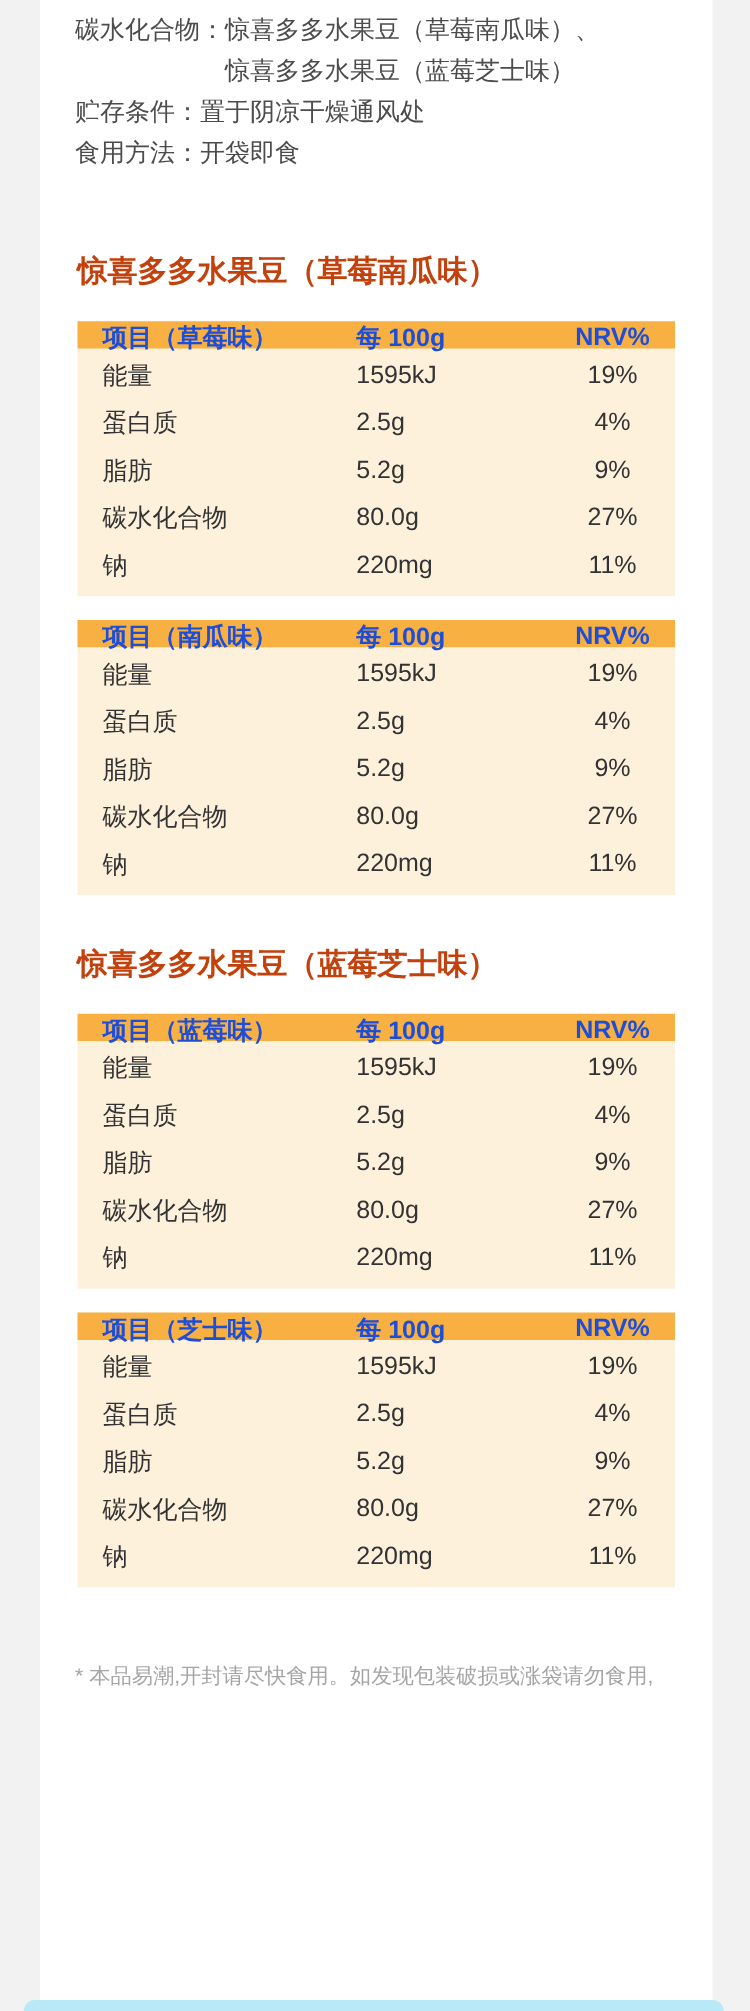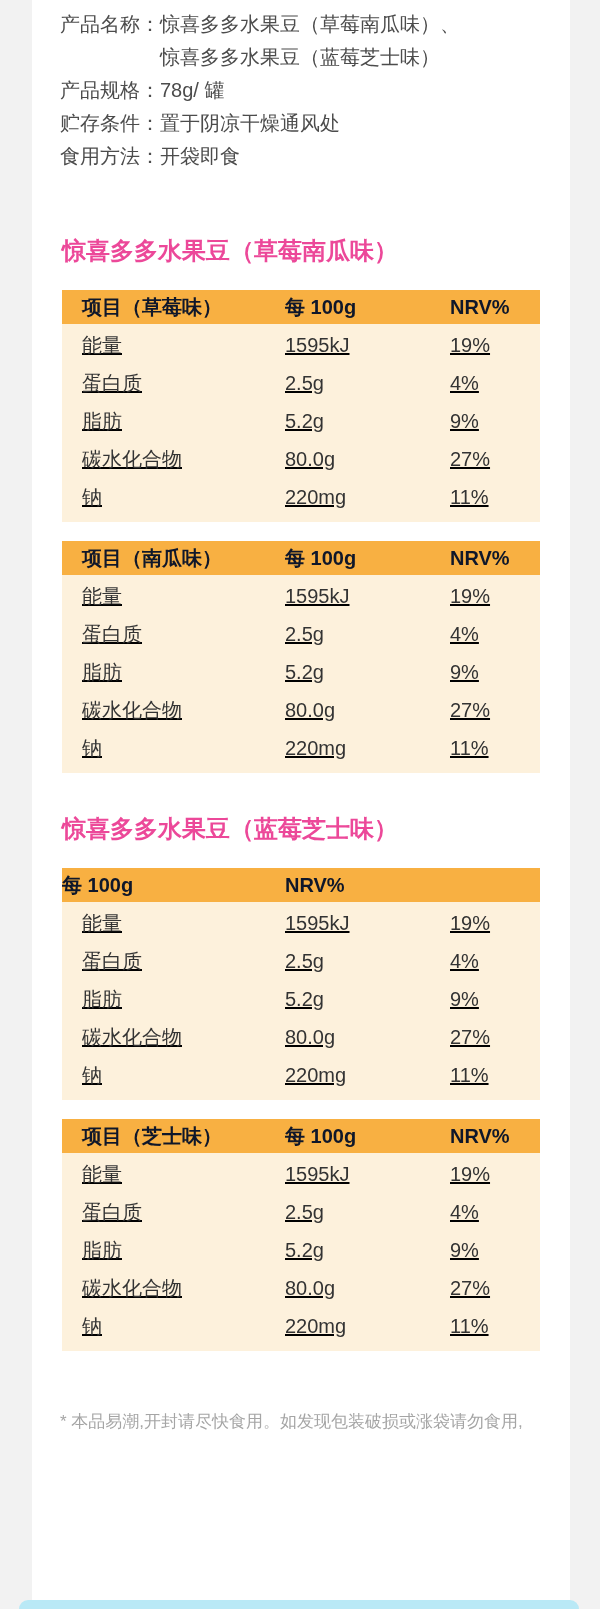--- a/index.html
+++ b/index.html
@@ -8,47 +8,46 @@
     background:#f2f2f2;
     font-family:"Liberation Sans",sans-serif;
   }
   .card{position:absolute;left:32px;top:0;width:538px;height:1609px;background:#ffffff;}
   
   .info{padding:8px 0 0 28px;font-size:20px;color:#4c4c4c;}
   .iline{line-height:33px;white-space:nowrap;}
   .nameval{display:inline-block;vertical-align:top;}
   .nline{display:block;line-height:33px;}
   
-  .section-title{margin:62px 0 0 30px;font-size:24px;line-height:32px;font-weight:700;color:#ec4899;}
+  .section-title{margin:62px 0 0 30px;font-size:24px;line-height:32px;font-weight:700;color:#c2410c;}
   .section-title.second{margin-top:40px;}
   
   .ntable{margin:23px 30px 0 30px;}
   .ntable.sibling{margin-top:19px;}
-  .thead{display:grid;grid-template-columns:223px 165px 1fr;align-items:center;height:34px;
-         background:#f8b042;color:#0f172a;font-weight:700;font-size:20px;}
-  .tbody{background:#fdf1dc;padding:2px 0 6px 0;text-decoration:underline;}
+  .thead{display:grid;grid-template-columns:223px 165px 1fr;align-items:center;height:22px;
+         background:#f8b042;color:#1d4ed8;font-weight:700;font-size:20px;}
+  .tbody{background:#fdf1dc;padding:2px 0 6px 0;}
   .trow{display:grid;grid-template-columns:223px 165px 1fr;align-items:center;height:38px;
         font-size:20px;color:#333333;}
   .c1{padding-left:20px;}
-  .c3{text-align:left;padding-right:10px;}
+  .c3{text-align:center;padding-right:10px;}
   
   .note{margin:56px 30px 0 28px;font-size:17px;line-height:30px;color:#a5a5a5;}
   .note-line{display:block;}
   
   .bottom-bar{position:absolute;left:19px;top:1600px;width:560px;height:9px;
               background:#b9e9f6;border-radius:22px 22px 0 0;}
 </style>
 </head>
 <body>
 
 <div class="card">
 
   <div class="info">
-    <div class="iline"><span>产品名称：</span><span class="nameval"><span class="nline">惊喜多多水果豆（草莓南瓜味）、</span><span class="nline">惊喜多多水果豆（蓝莓芝士味）</span></span></div>
-    <div class="iline"><span>产品规格：</span><span>78g/ 罐</span></div>
+    <div class="iline"><span>碳水化合物：</span><span class="nameval"><span class="nline">惊喜多多水果豆（草莓南瓜味）、</span><span class="nline">惊喜多多水果豆（蓝莓芝士味）</span></span></div>
     <div class="iline"><span>贮存条件：</span><span>置于阴凉干燥通风处</span></div>
     <div class="iline"><span>食用方法：</span><span>开袋即食</span></div>
   </div>
 
   <div class="section-title">惊喜多多水果豆（草莓南瓜味）</div>
 
   <div class="ntable">
     <div class="thead">
       <span class="c1">项目（草莓味）</span>
       <span class="c2">每 100g</span>
@@ -115,20 +114,21 @@
           <span class="c2">220mg</span>
           <span class="c3">11%</span>
         </div>
     </div>
   </div>
 
   <div class="section-title second">惊喜多多水果豆（蓝莓芝士味）</div>
 
   <div class="ntable">
     <div class="thead">
+      <span class="c1">项目（蓝莓味）</span>
       <span class="c2">每 100g</span>
       <span class="c3">NRV%</span>
     </div>
     <div class="tbody">
       <div class="trow">
           <span class="c1">能量</span>
           <span class="c2">1595kJ</span>
           <span class="c3">19%</span>
         </div>
       <div class="trow">

